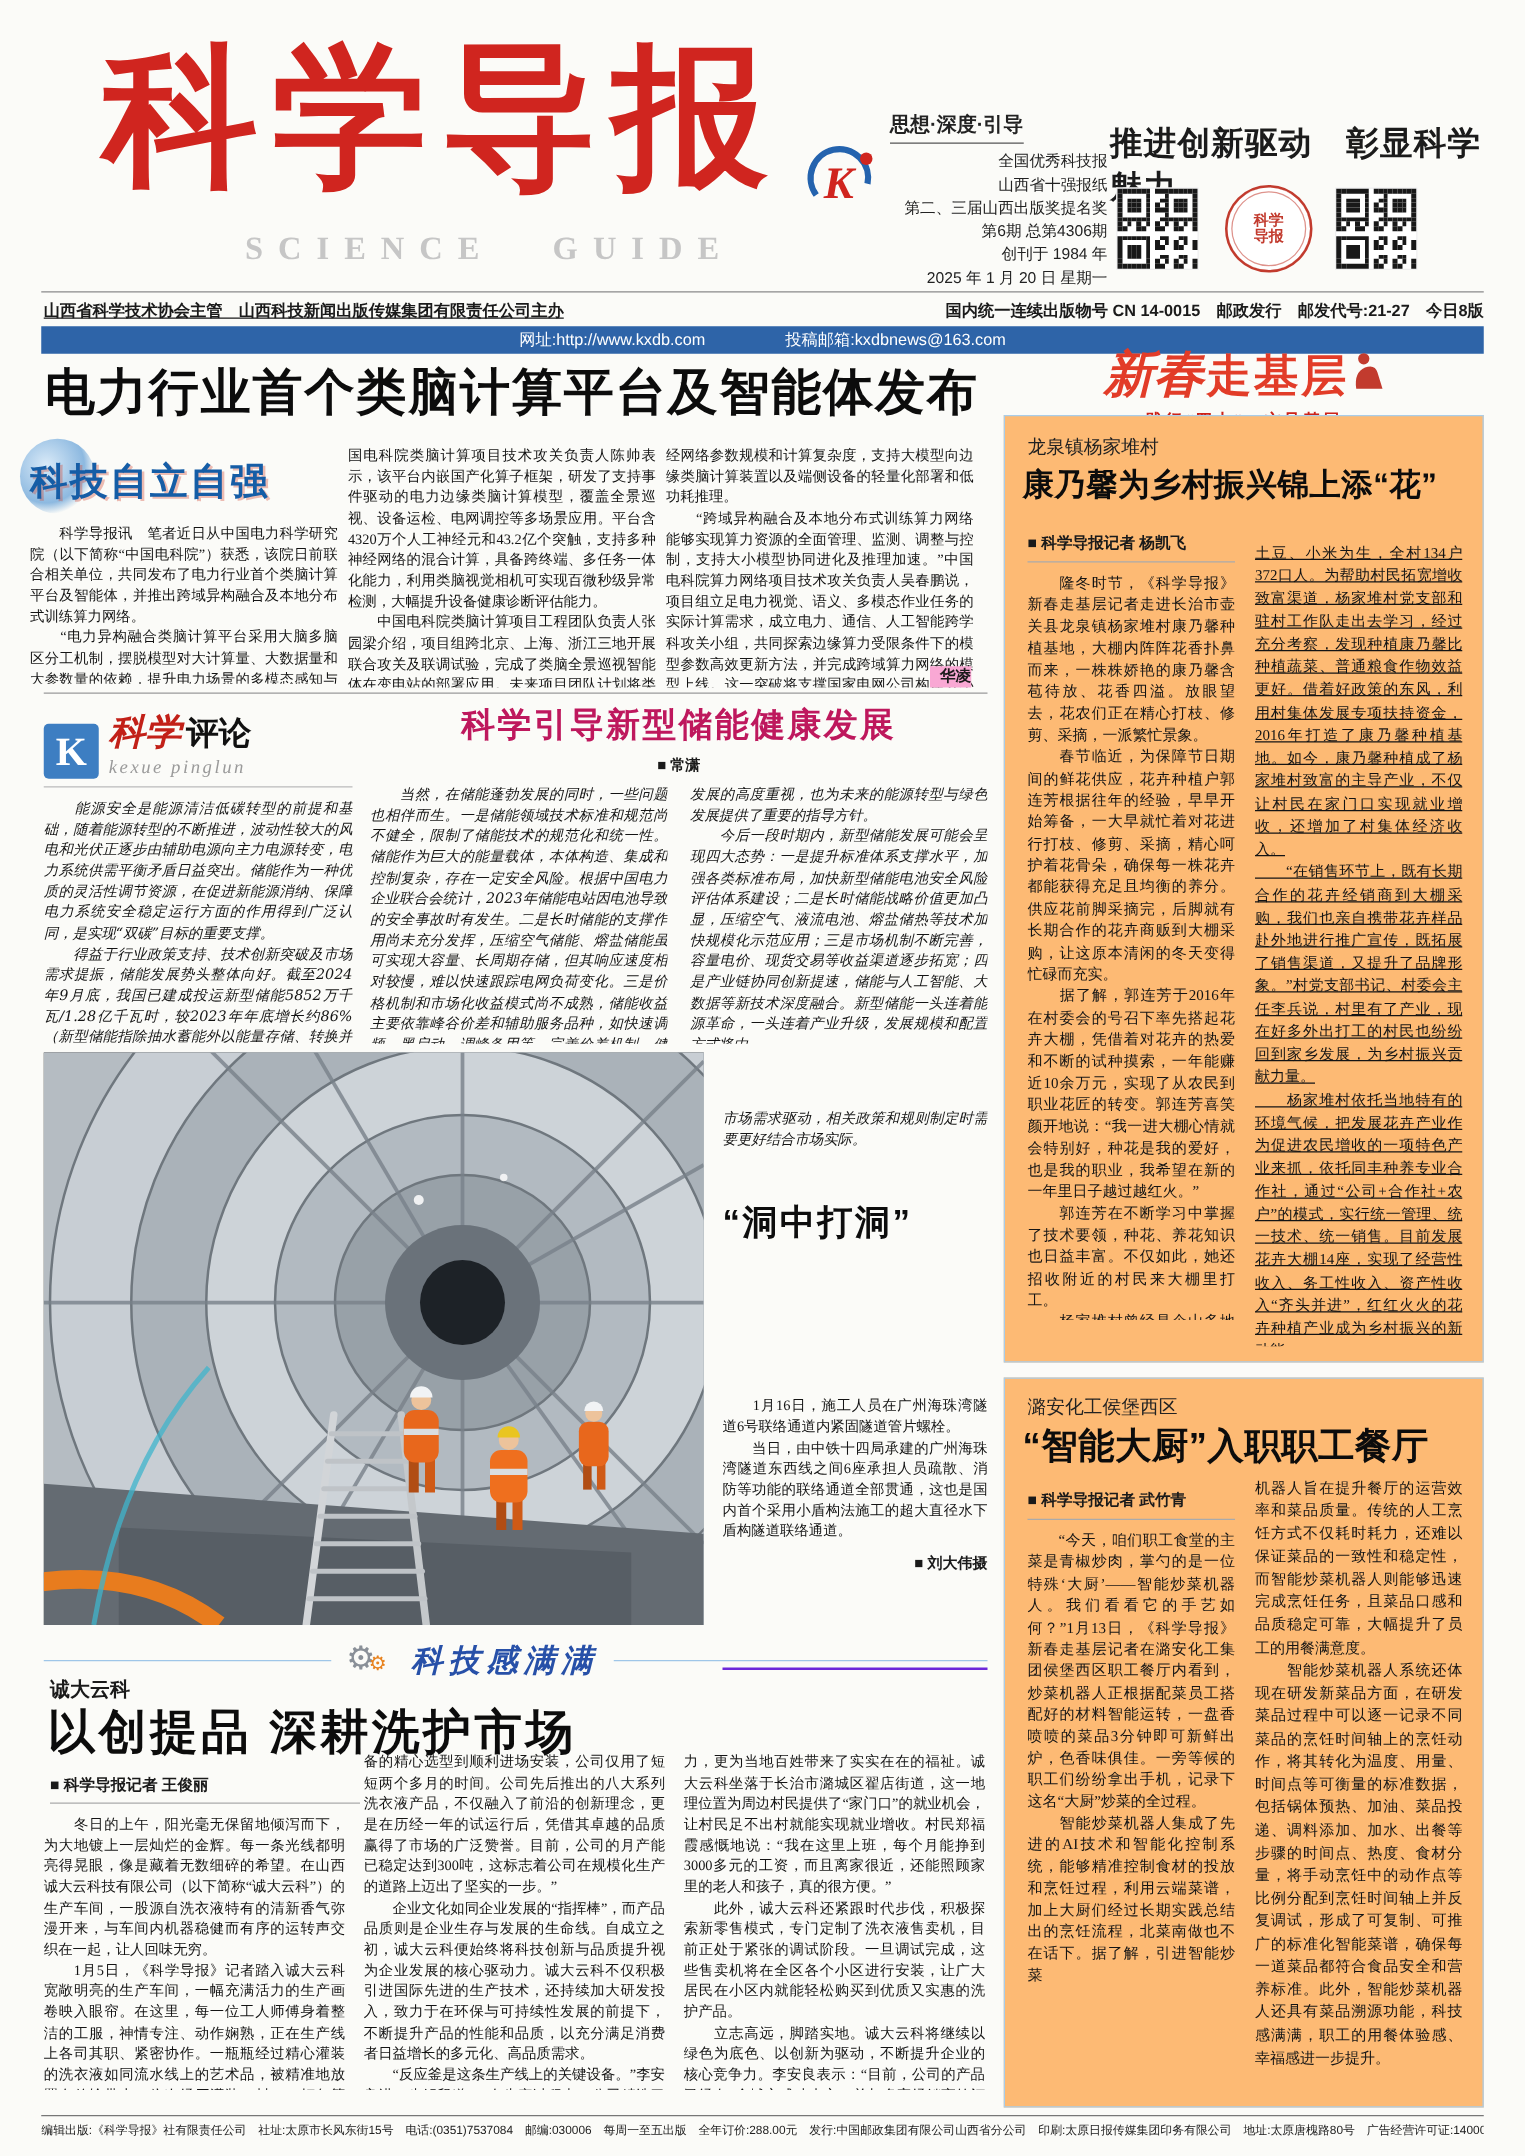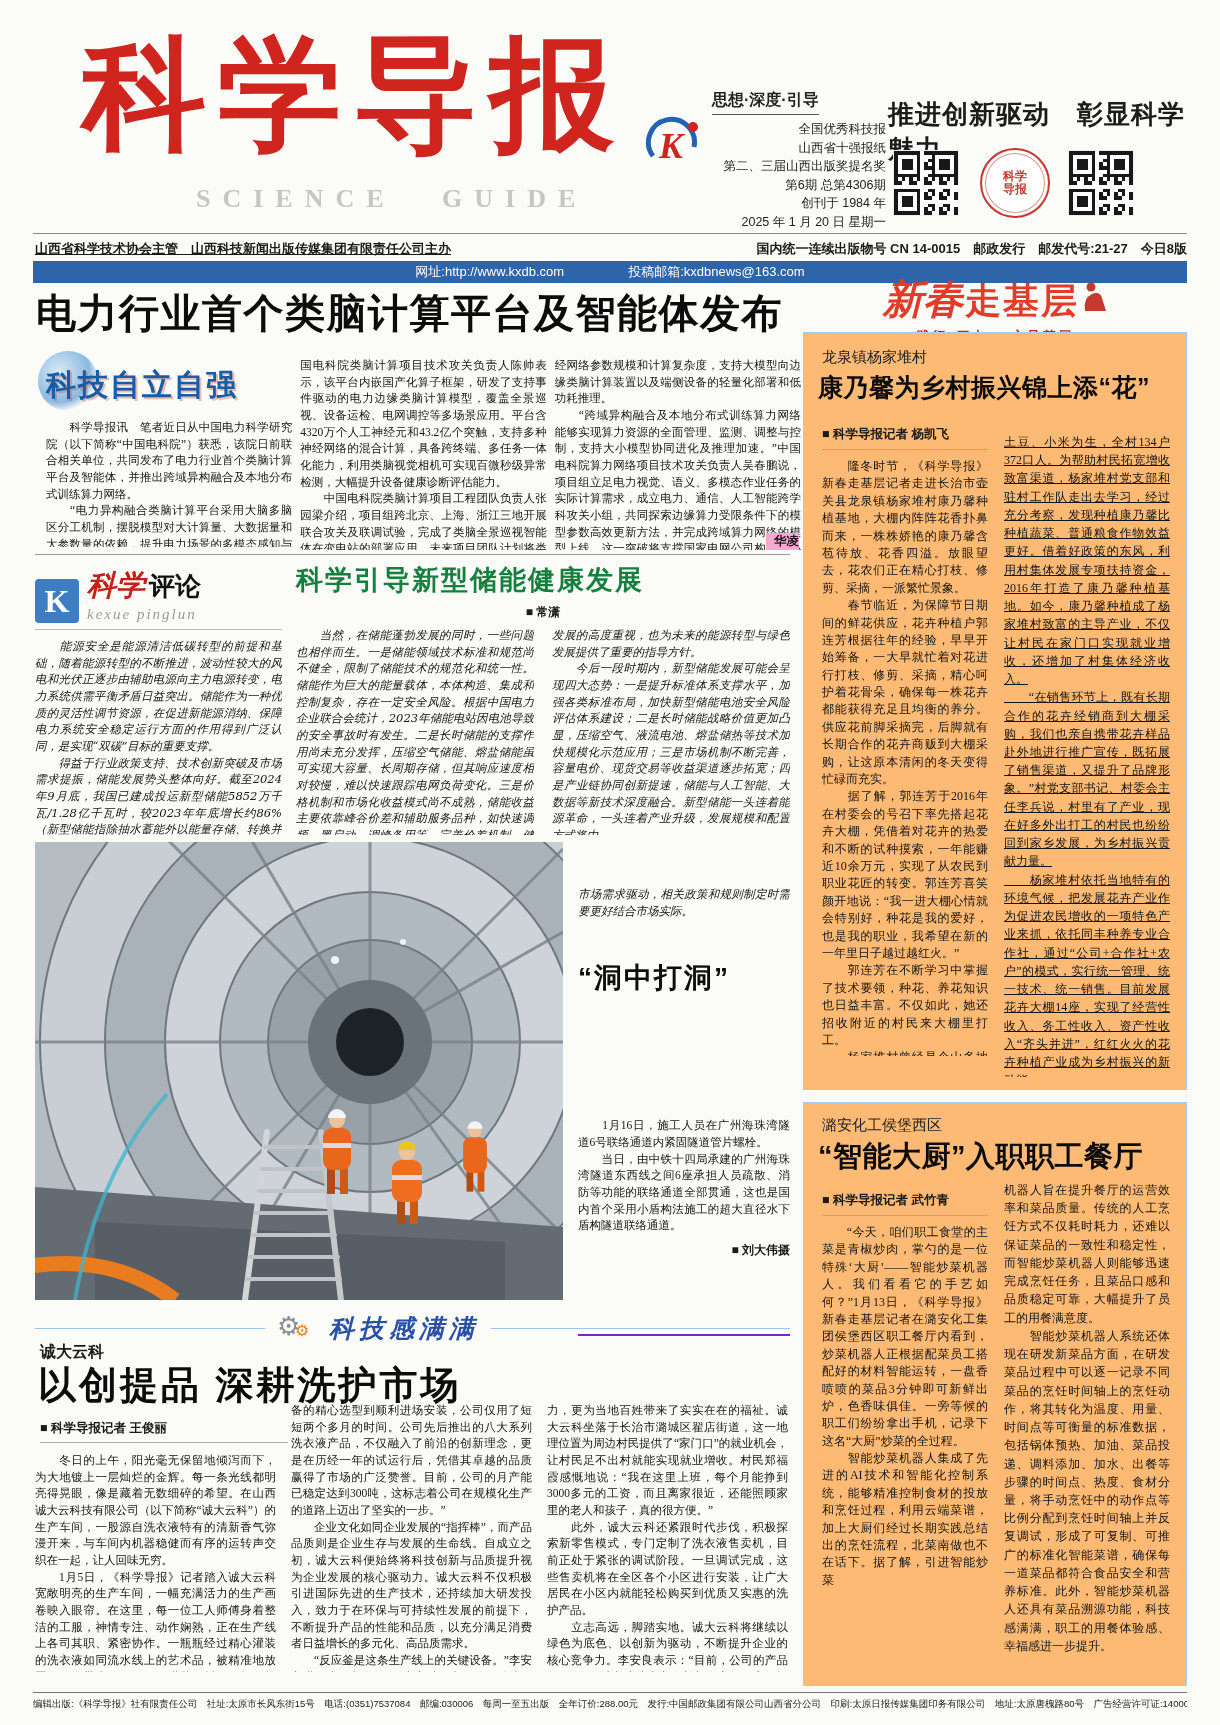--- a/index.html
+++ b/index.html
@@ -30,42 +30,42 @@
     box-shadow:inset 0 0 0 3px #fff, inset 0 0 0 4px rgba(194,59,46,.55);
     display:flex;flex-direction:column;align-items:center;justify-content:center;
     color:#c23b2e;font-size:12px;line-height:13px;font-weight:700;background:#fff;}
   #rule-top{left:33px;top:233px;width:1154px;height:1px;background:#8a8a8a;}
   #org-line{left:35px;top:240px;font-weight:700;font-size:13px;text-decoration:underline;}
   #pub-line{right:33px;top:240px;font-weight:700;font-size:13px;}
   #blue-band{left:33px;top:261px;width:1154px;height:22px;background:var(--band_blue);color:#fff;
     font-size:13px;display:flex;justify-content:center;align-items:center;gap:64px;}
   
   #lead-headline{left:36px;top:286px;width:754px;font-weight:900;font-size:40px;letter-spacing:1.5px;color:#0c0c0c;}
-  #lead-body{left:46px;top:357px;width:755px;height:193px;display:flex;gap:8px;}
+  #lead-body{left:24px;top:357px;width:755px;height:193px;display:flex;gap:8px;}
   .lead-col{flex:1;position:relative;}
   #lead-badge{position:relative;height:56px;margin-bottom:6px;display:flex;align-items:center;}
   #lead-badge .swirl{position:absolute;left:-8px;top:-6px;width:60px;height:60px;border-radius:50%;
     background:radial-gradient(circle at 35% 35%, #d9eaf8, #8db9e0 55%, rgba(141,185,224,0) 72%);}
   #lead-badge .btxt{position:relative;font-weight:900;font-size:30px;letter-spacing:2px;color:var(--badge_blue);
     text-shadow:2px 2px 0 rgba(208,70,50,.35);}
   #lead-sig{position:absolute;right:2px;bottom:0;font-weight:700;font-size:12.5px;background:#f9a8d4;padding-left:8px;}
   #rule-mid{left:35px;top:554px;width:755px;height:1px;background:#9a9a9a;}
   
   #commentary{left:35px;top:566px;width:247px;height:268px;}
   #comm-logo{display:flex;align-items:flex-end;gap:8px;border-bottom:1px solid #bbb;padding-bottom:6px;}
   .k-square{width:44px;height:44px;background:#3d7ec2;border-radius:4px;color:#fff;display:flex;
     align-items:center;justify-content:center;font-family:"Liberation Serif",serif;font-weight:700;font-size:32px;}
   .comm-right .row1{display:flex;align-items:baseline;gap:4px;}
   .comm-cn{color:#c22018;font-family:"DejaVu Serif",serif;font-style:italic;font-weight:900;font-size:29px;}
   .comm-rest{font-weight:900;font-size:26px;color:#111;}
   .comm-pinyin{font-family:"Liberation Serif",serif;font-style:italic;color:#9a9a9a;font-size:15px;letter-spacing:2px;}
   #comm-text{margin-top:8px;height:200px;font-size:11.5px;}
   
   #storage{left:296px;top:562px;width:494px;}
-  #storage-headline{text-align:left;font-weight:900;font-size:27px;letter-spacing:2px;color:#15803d;}
+  #storage-headline{text-align:center;font-weight:900;font-size:27px;letter-spacing:2px;color:#be185d;}
   #storage-byline{text-align:center;font-weight:700;font-size:12px;margin-top:6px;}
   #storage-cols{display:flex;gap:18px;height:208px;margin-top:6px;}
   #storage-cols .coltext{flex:1;}
   
   #photo{left:35px;top:842px;width:528px;height:458px;overflow:hidden;background:#555;}
   #photo-side{left:578px;top:842px;width:212px;height:450px;border-bottom:2px solid #6d28d9;overflow:hidden;margin-top:44px;}
   .ps-end{font-size:11.5px;}
   .ps-title{margin-top:40px;font-weight:900;font-size:28px;letter-spacing:2px;color:#0d0d0d;}
   .ps-caption{margin-top:120px;}
   .ps-credit{margin-top:8px;text-align:right;font-weight:700;font-size:12px;}

